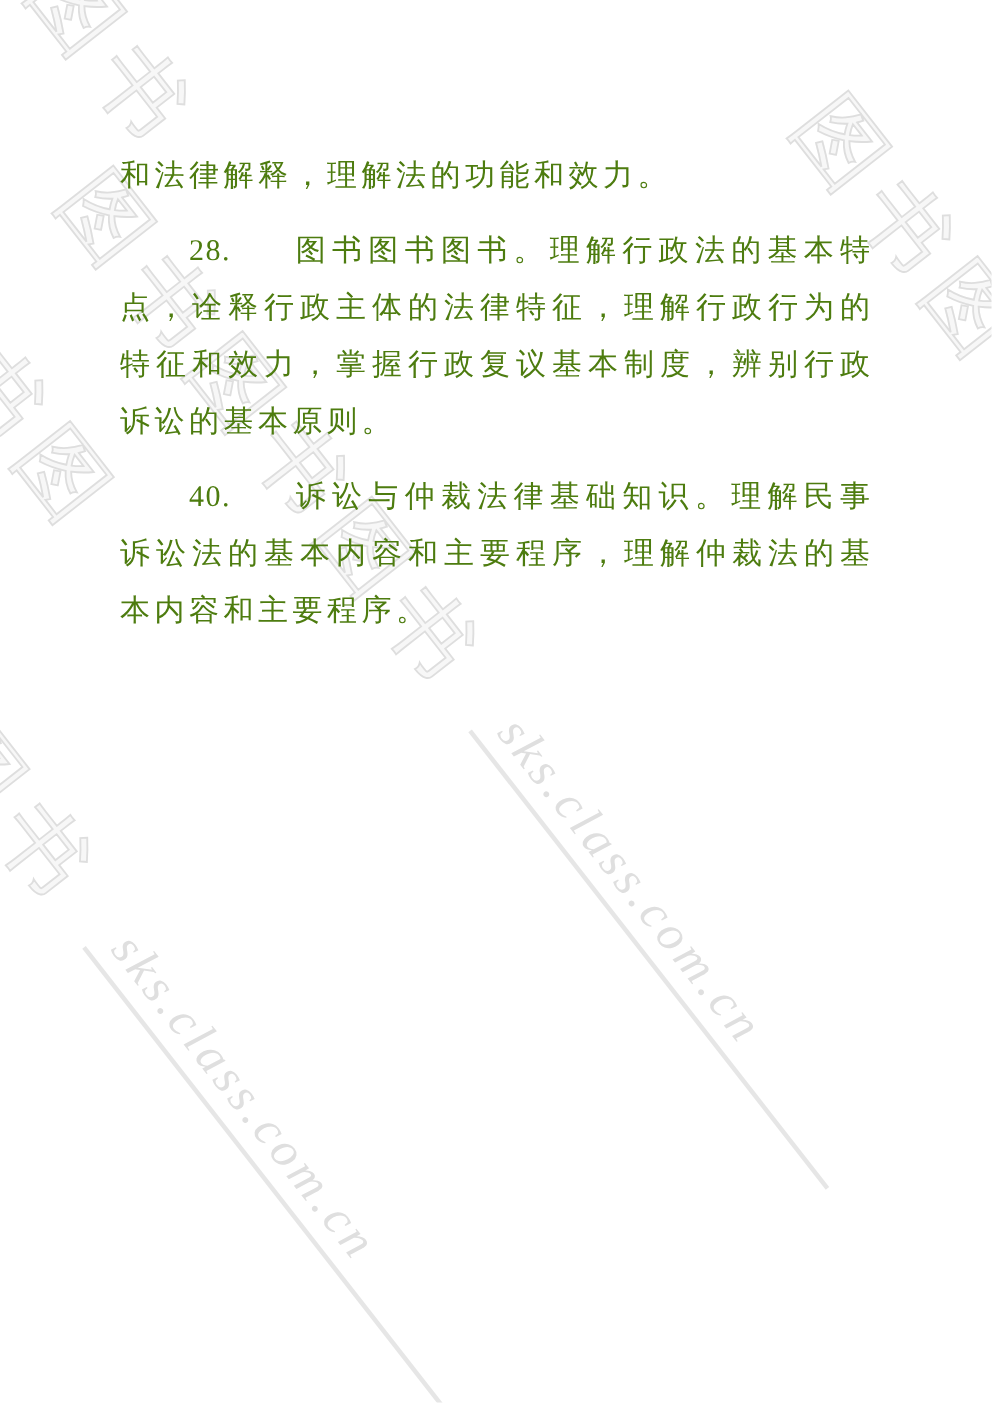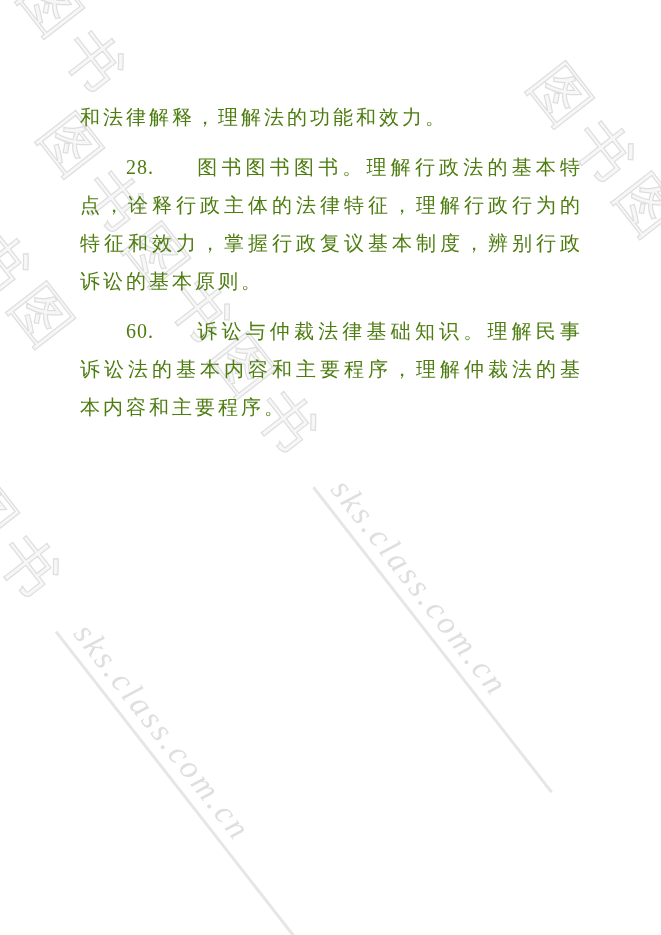--- a/index.html
+++ b/index.html
@@ -101,18 +101,18 @@
       <span>和法律解释，理解法的功能和效力。</span>
     </p>
 
 
     <p class="para indent">
       <span class="num">28.</span><span>图书图书图书。理解行政法的基本特点，诠释行政主体的法律特征，理解行政行为的特征和效力，掌握行政复议基本制度，辨别行政诉讼的基本原则。</span>
     </p>
 
 
     <p class="para indent">
-      <span class="num">60.</span><span>诉讼与仲裁法律基础知识。理解民事诉讼法的基本内容和主要程序，理解仲裁法的基本内容和主要程序。</span>
+      <span class="num">40.</span><span>诉讼与仲裁法律基础知识。理解民事诉讼法的基本内容和主要程序，理解仲裁法的基本内容和主要程序。</span>
     </p>
 
   </div>
 
 </div>
 
 </body></html>

